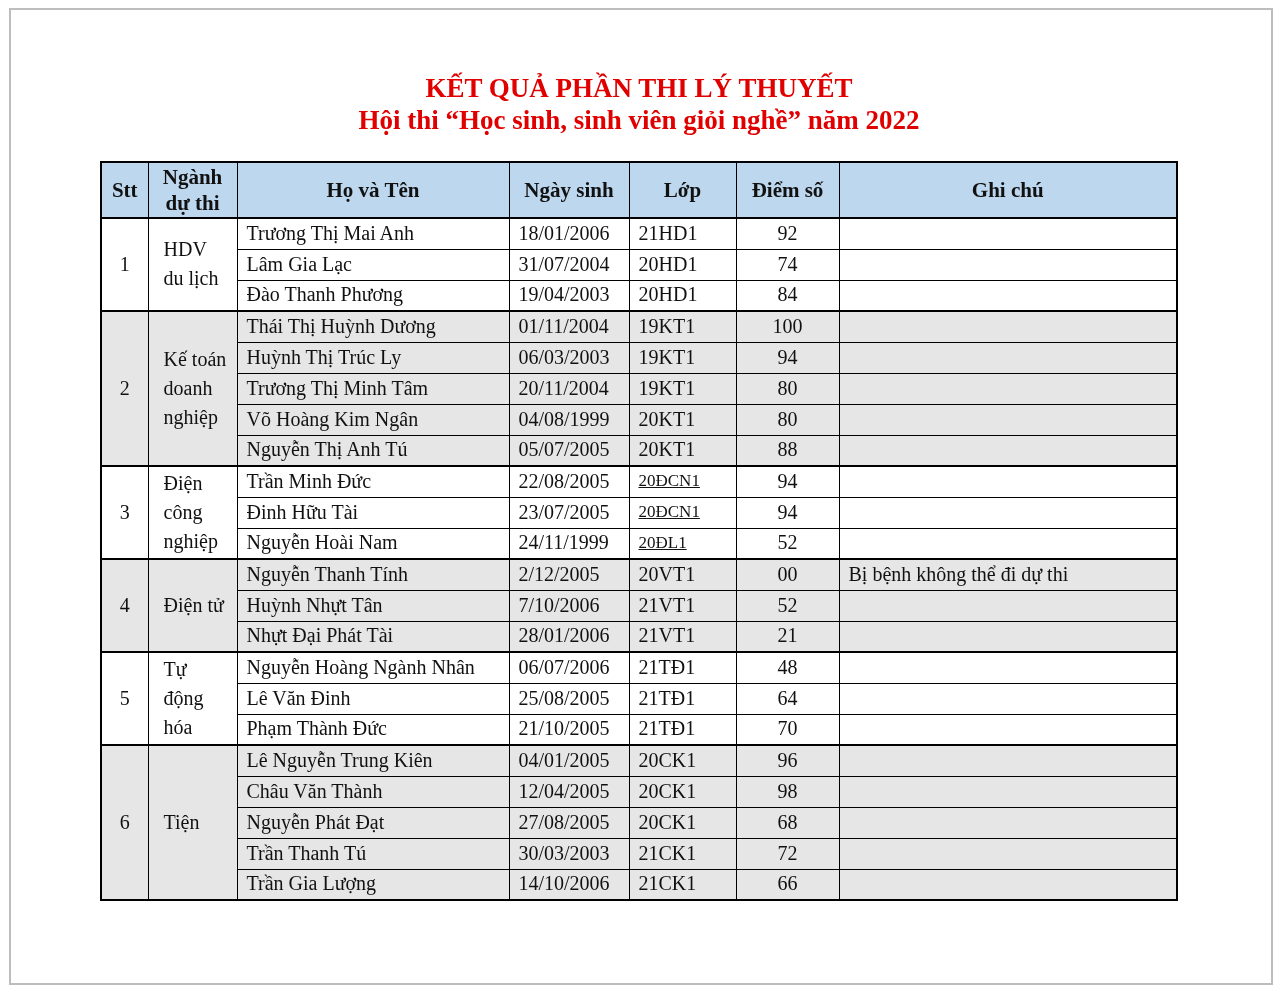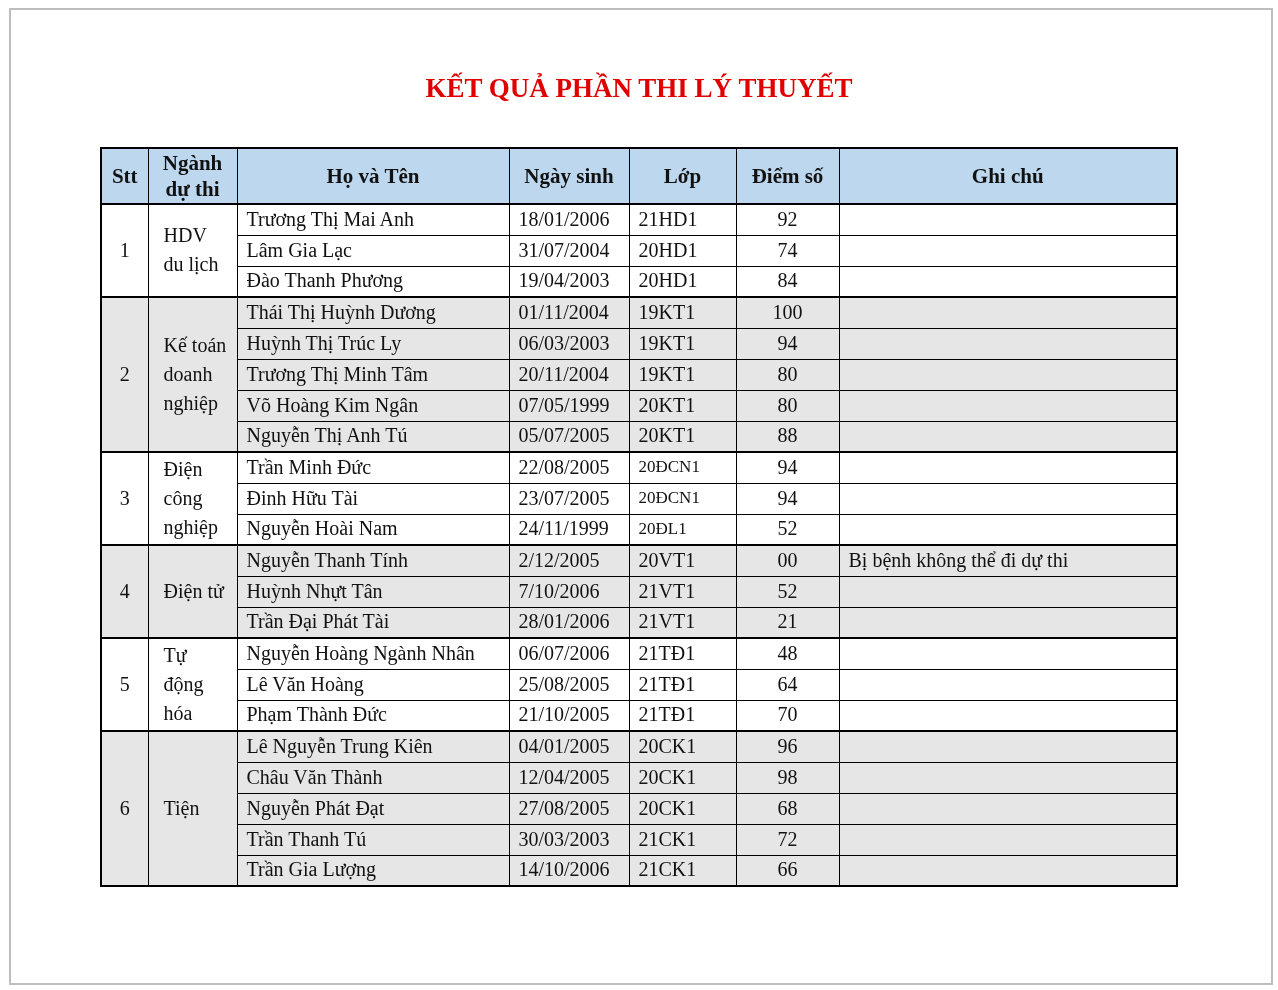--- a/index.html
+++ b/index.html
@@ -31,21 +31,21 @@
   .doc{
     position:relative;
     padding-top:72px;
   }
   .title-block{
     text-align:center;
     color:var(--red);
     font-weight:bold;
     line-height:32px;
     font-size:27px;
-    margin-bottom:43px;
+    margin-bottom:25px;
   }
   table.results{
     border-collapse:collapse;
     table-layout:fixed;
     width:1073px;
     margin:0 auto;
     border:2px solid #000;
   }
   col.c-stt{width:47px;}
   col.c-nganh{width:89px;}
@@ -72,33 +72,34 @@
   tbody td{
     height:31px;
     font-size:20px;
     padding:1px 6px 2px 9px;
     white-space:nowrap;
   }
   td.stt{text-align:center;padding:0;font-size:20px;}
   td.nganh{white-space:normal;line-height:29px;padding-left:15px;}
   td.name,td.dob,td.lop,td.note{text-align:left;}
   td.score{text-align:center;padding-left:0;padding-right:0;}
-  td.lop.small{font-size:17px;}
+  td.lop.small{font-size:17px;text-decoration:underline;}
   tr.group-first td{border-top:2px solid #000;}
   tr.shaded td{background:var(--alt-bg);}
 </style>
 </head>
 <body>
 
 <div class="page">
   <div class="page-frame"></div>
   <div class="doc">
 
     <div class="title-block">
       <div>KẾT QUẢ PHẦN THI LÝ THUYẾT</div>
+      <div>Hội thi “Học sinh, sinh viên giỏi nghề” năm 2022</div>
     </div>
 
     <table class="results">
       <colgroup>
         <col class="c-stt">
           <col class="c-nganh">
           <col class="c-name">
         <col class="c-dob">
           <col class="c-lop">
           <col class="c-score">
@@ -157,21 +158,21 @@
           </tr>
           <tr class="shaded">
             <td class="name">Trương Thị Minh Tâm</td>
             <td class="dob">20/11/2004</td>
             <td class="lop">19KT1</td>
             <td class="score">80</td>
             <td class="note"></td>
           </tr>
           <tr class="shaded">
             <td class="name">Võ Hoàng Kim Ngân</td>
-            <td class="dob">07/05/1999</td>
+            <td class="dob">04/08/1999</td>
             <td class="lop">20KT1</td>
             <td class="score">80</td>
             <td class="note"></td>
           </tr>
           <tr class="shaded">
             <td class="name">Nguyễn Thị Anh Tú</td>
             <td class="dob">05/07/2005</td>
             <td class="lop">20KT1</td>
             <td class="score">88</td>
             <td class="note"></td>
@@ -209,37 +210,37 @@
             <td class="note">Bị bệnh không thể đi dự thi</td>
           </tr>
           <tr class="shaded">
             <td class="name">Huỳnh Nhựt Tân</td>
             <td class="dob">7/10/2006</td>
             <td class="lop">21VT1</td>
             <td class="score">52</td>
             <td class="note"></td>
           </tr>
           <tr class="shaded">
-            <td class="name">Trần Đại Phát Tài</td>
+            <td class="name">Nhựt Đại Phát Tài</td>
             <td class="dob">28/01/2006</td>
             <td class="lop">21VT1</td>
             <td class="score">21</td>
             <td class="note"></td>
           </tr>
           <tr class="group-first">
             <td class="stt" rowspan="3">5</td>
             <td class="nganh" rowspan="3">Tự động hóa</td>
             <td class="name">Nguyễn Hoàng Ngành Nhân</td>
             <td class="dob">06/07/2006</td>
             <td class="lop">21TĐ1</td>
             <td class="score">48</td>
             <td class="note"></td>
           </tr>
           <tr>
-            <td class="name">Lê Văn Hoàng</td>
+            <td class="name">Lê Văn Đinh</td>
             <td class="dob">25/08/2005</td>
             <td class="lop">21TĐ1</td>
             <td class="score">64</td>
             <td class="note"></td>
           </tr>
           <tr>
             <td class="name">Phạm Thành Đức</td>
             <td class="dob">21/10/2005</td>
             <td class="lop">21TĐ1</td>
             <td class="score">70</td>

